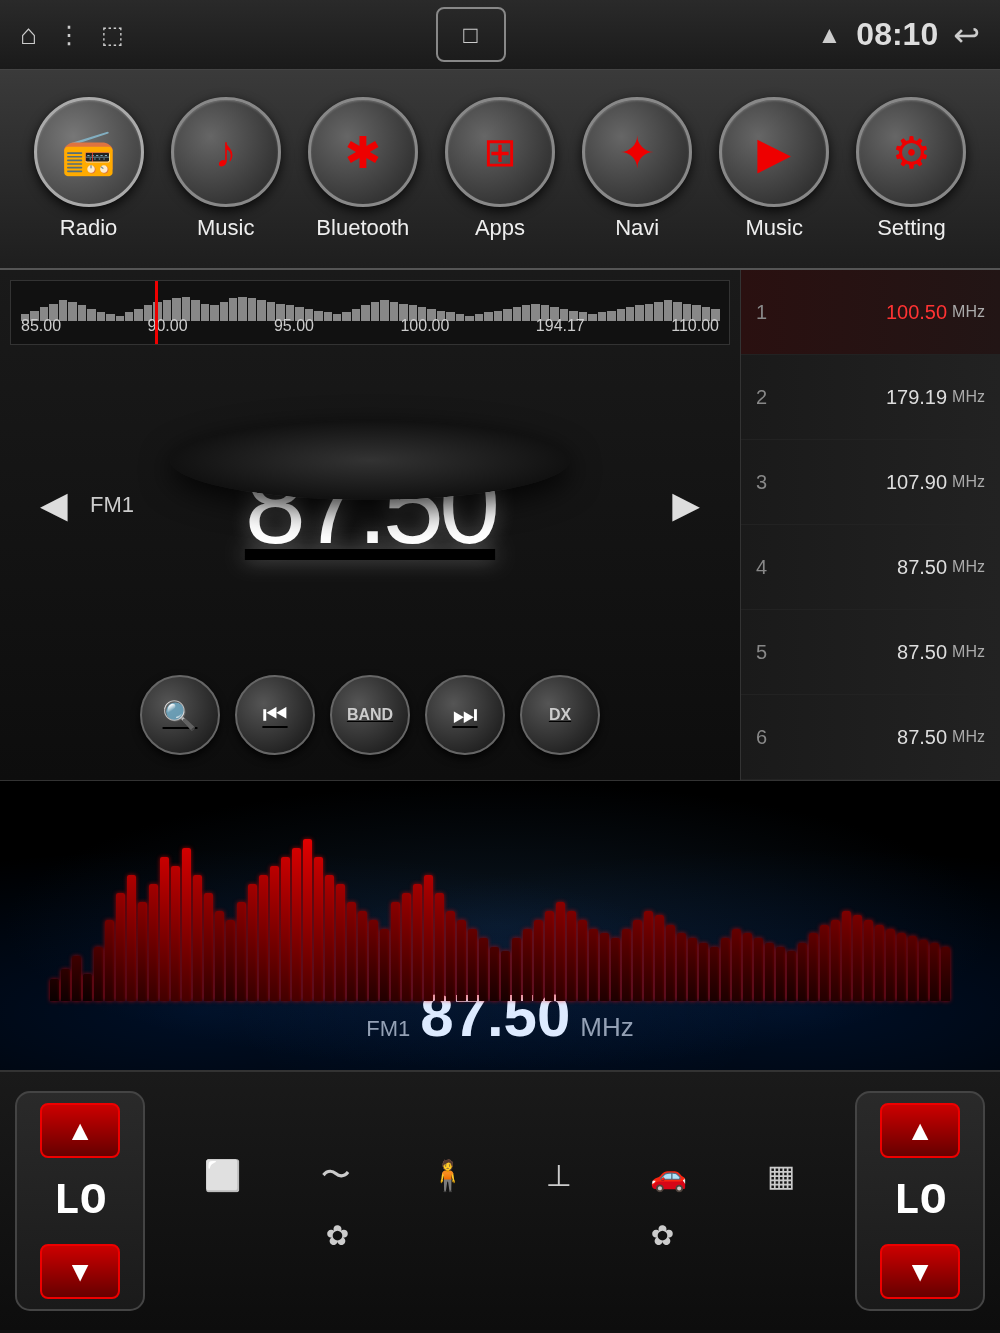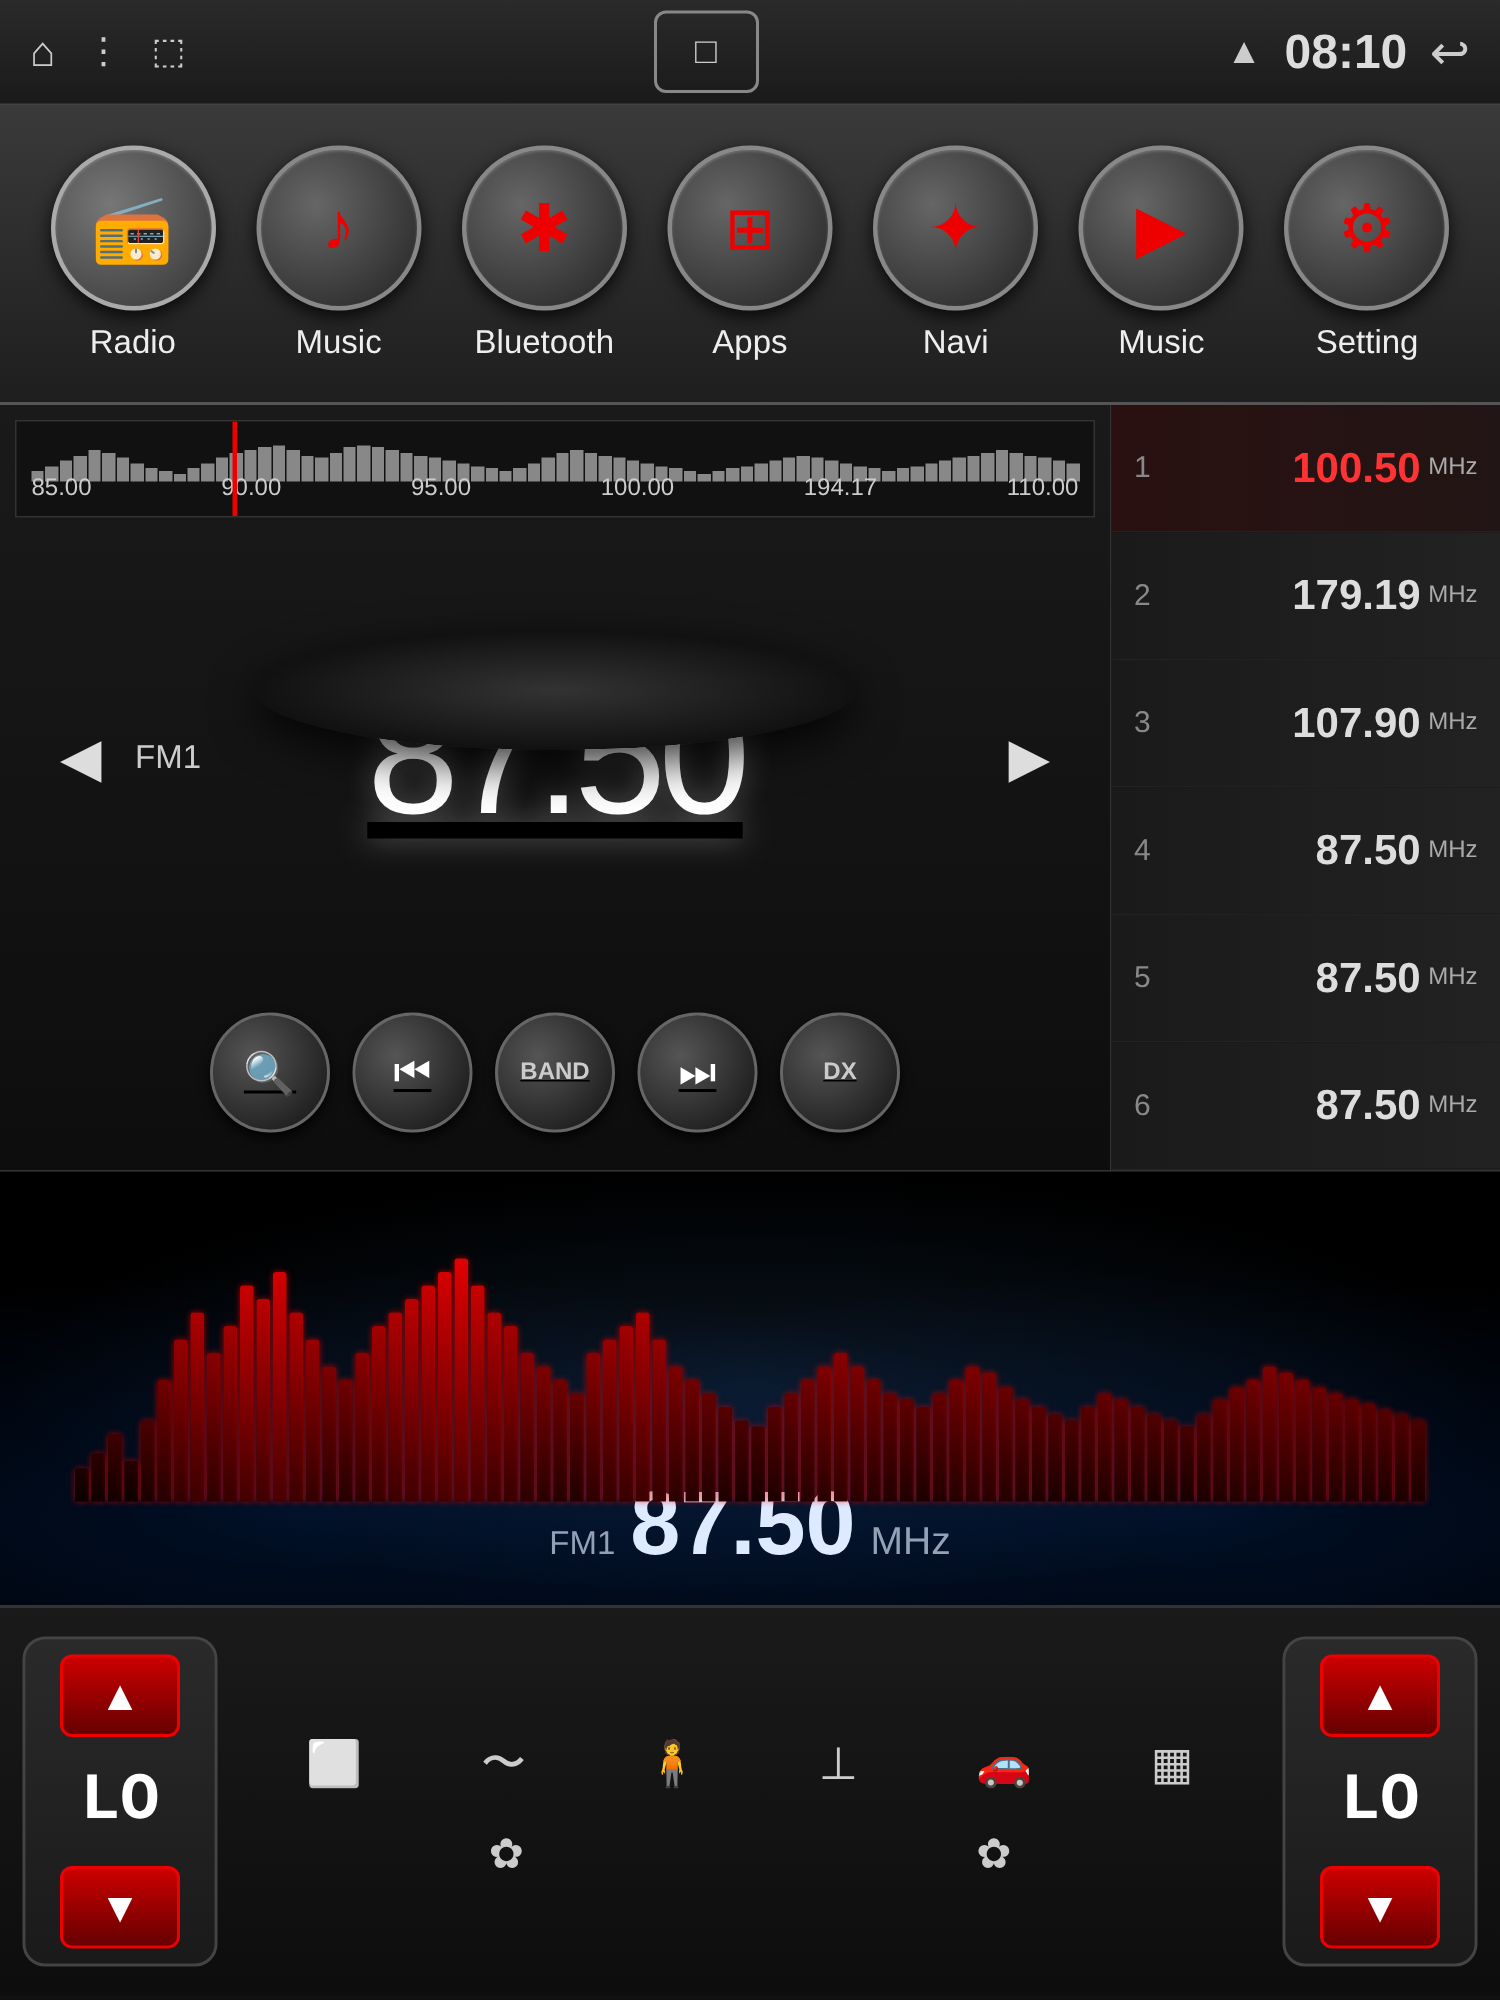--- a/index.html
+++ b/index.html
@@ -247,22 +247,22 @@
       cursor: pointer;
       background: linear-gradient(90deg, #1a1a1a, #222);
     }
     .preset-item.active { background: linear-gradient(90deg, #2a1010, #221515); }
     .preset-num {
       color: #888;
       font-size: 20px;
       width: 30px;
     }
     .preset-freq {
-      font-size: 28px;
-      font-weight: bold;
+      font-size: 20px;
+      font-weight: normal;
       flex: 1;
       text-align: right;
     }
     .preset-item.active .preset-freq { color: #ff3333; }
     .preset-item:not(.active) .preset-freq { color: #ddd; }
     .preset-mhz {
       color: #aaa;
       font-size: 16px;
       margin-left: 5px;
     }

